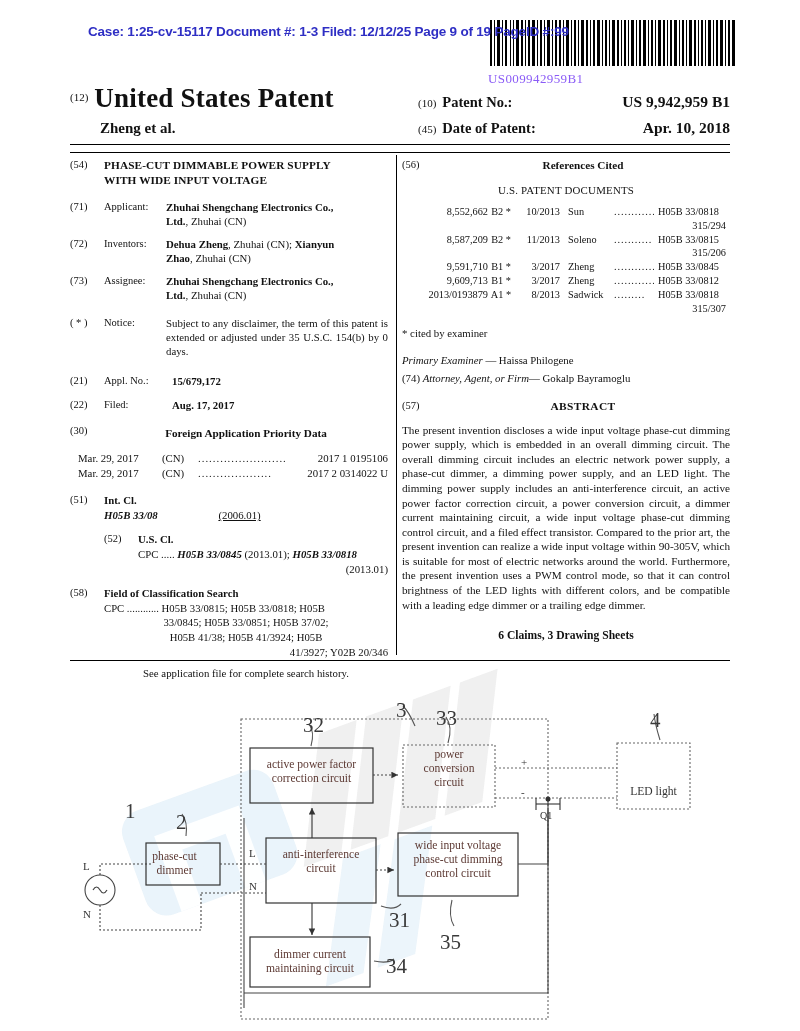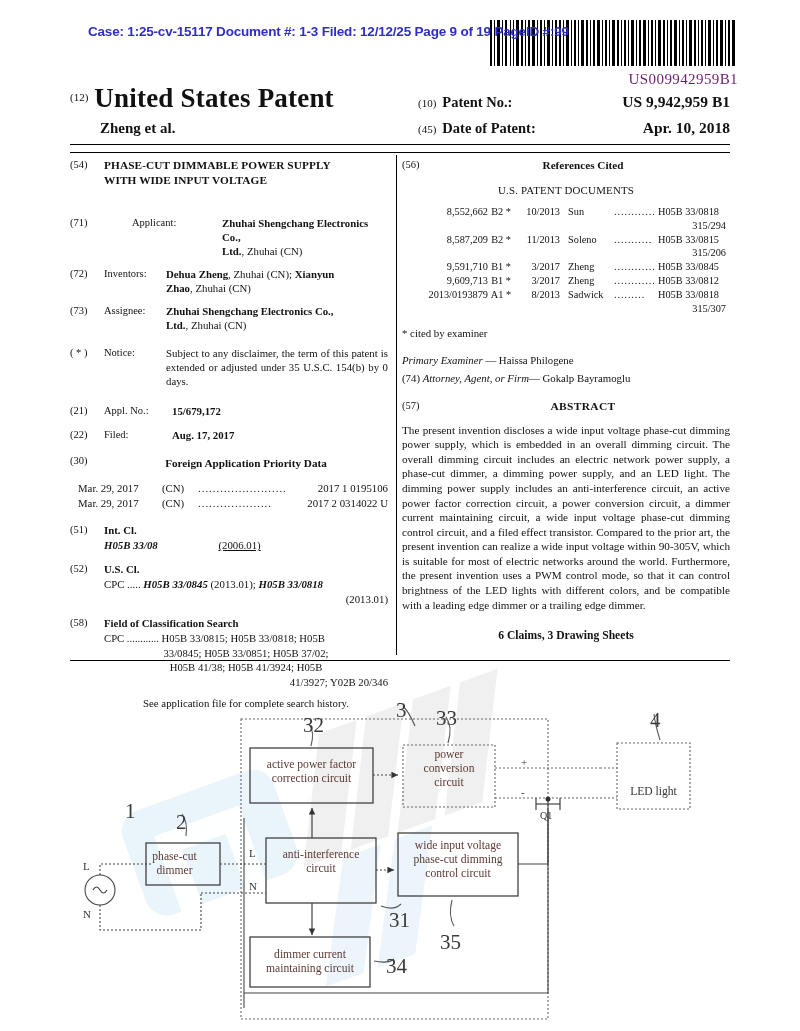--- a/index.html
+++ b/index.html
@@ -22,22 +22,22 @@
     font-family:"Liberation Sans", sans-serif;
     font-size:13.5px; font-weight:700; letter-spacing:-0.2px;
     color:#2e2ec4; white-space:nowrap;
     z-index:5;
   }
 
   
   #barcode-wrap { position:absolute; left:488px; top:12px; width:250px; }
   #barcode { height:46px; width:250px; }
   #barcode-number {
-    text-align:right; font-family:"Liberation Serif", serif;
-    font-size:15px; letter-spacing:0.4px; margin-top:1px; color:#701a75;
+    text-align:left; font-family:"Liberation Serif", serif;
+    font-size:13px; letter-spacing:0.4px; margin-top:1px; color:#8b5cf6;
   }
 
   
   #title-block { position:absolute; left:70px; top:83px; width:660px; }
   .tb-row { display:flex; align-items:baseline; }
   .tb-left { width:348px; }
   .tb-right { width:312px; display:flex; align-items:baseline; }
   .code { font-size:11px; vertical-align:super; color:#111; margin-right:6px; }
   #us-patent-title {
     font-size:27px; font-weight:700; letter-spacing:0.2px;
@@ -255,21 +255,21 @@
   <div class="fld">
     <div class="fld-num">(54)</div>
     <div class="fld-body">
       <div id="patent-title-54">
         <span>PHASE-CUT DIMMABLE POWER SUPPLY</span><br>
         <span>WITH WIDE INPUT VOLTAGE</span>
       </div>
     </div>
   </div>
 
-  <div class="fld" style="margin-top:28px;gap:28px;">
+  <div class="fld" style="margin-top:12px;">
     <div class="fld-num">(71)</div>
     <div class="fld-lbl">Applicant:</div>
     <div class="fld-body">
       <span class="b">Zhuhai Shengchang Electronics Co.,</span><br>
       <span class="b">Ltd.</span><span>, Zhuhai (CN)</span>
     </div>
   </div>
 
   <div class="fld">
     <div class="fld-num">(72)</div>
@@ -334,21 +334,21 @@
     <div class="fld-num">(51)</div>
     <div class="fld-body">
       <div class="b cls-line">Int. Cl.</div>
       <div class="cls-line">
         <span class="b i">H05B 33/08</span>
         <span style="margin-left:58px;text-decoration:underline;">(2006.01)</span>
       </div>
     </div>
   </div>
 
-  <div class="fld" style="margin-top:2px;">
+  <div class="fld" style="margin-top:2px;margin-left:34px;">
     <div class="fld-num">(52)</div>
     <div class="fld-body">
       <div class="b cls-line">U.S. Cl.</div>
       <div class="cls-line">
         <span>CPC .....</span>
         <span class="b i">H05B 33/0845</span><span> (2013.01); </span><span class="b i">H05B 33/0818</span>
       </div>
       <div class="cls-line" style="text-align:right;">(2013.01)</div>
     </div>
   </div>

